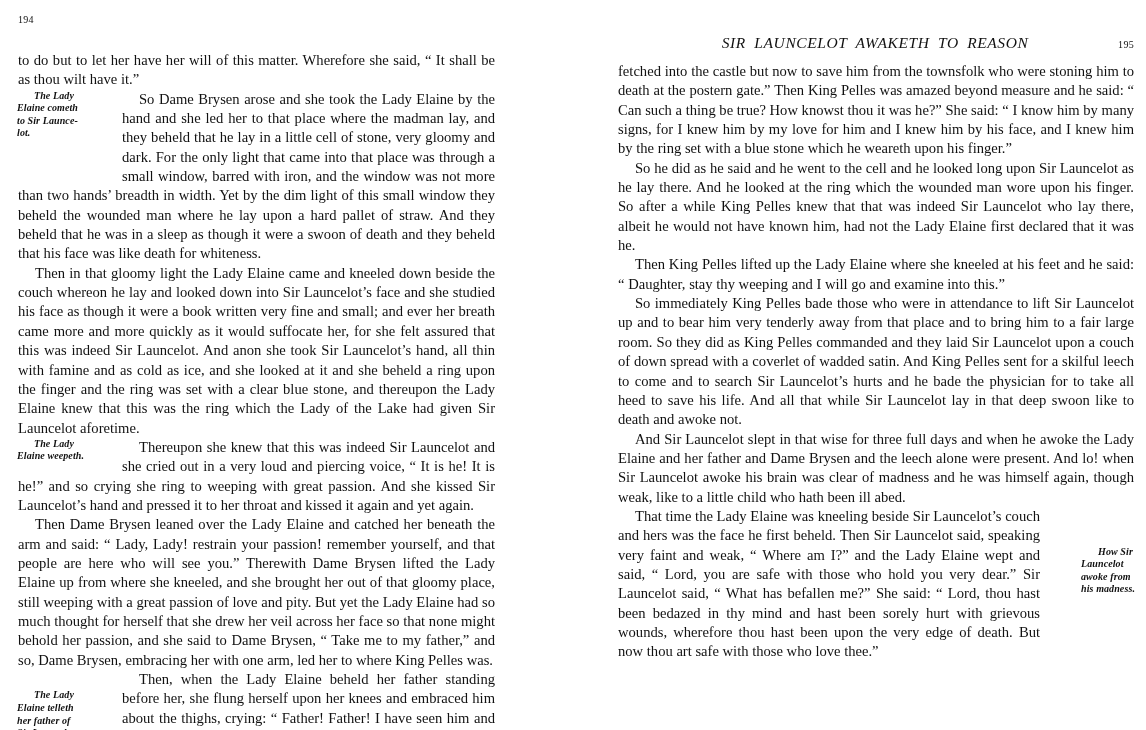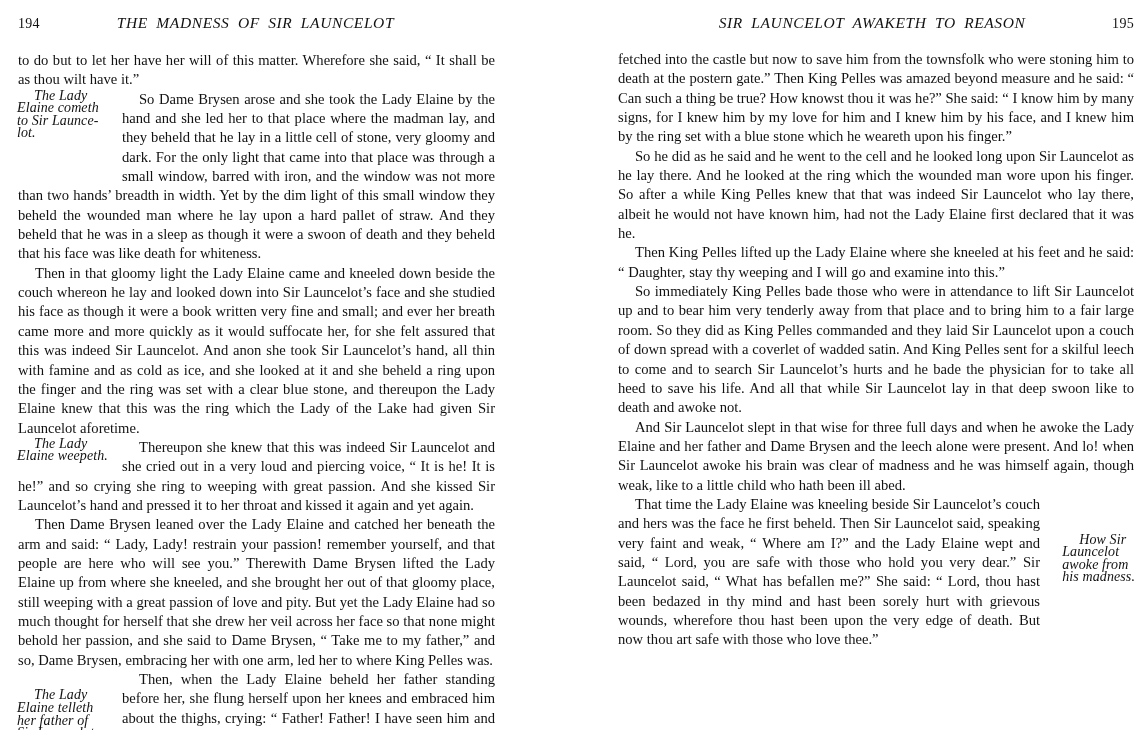--- a/index.html
+++ b/index.html
@@ -38,59 +38,59 @@
     display: flex;
     align-items: baseline;
     font-style: italic;
     font-size: 15.5px;
     letter-spacing: 0.6px;
     height: 26px;
     white-space: nowrap;
   }
   .running-head .folio {
     font-style: normal;
-    font-size: 14px;
+    font-size: 10px;
     letter-spacing: 0.3px;
   }
   .running-head .rh-title {
     flex: 1;
     text-align: center;
     word-spacing: 4px;
   }
   .rh-left .folio { order: 0; margin-right: 4px; }
   .rh-left .rh-title { order: 1; padding-right: 28px; }
-  .rh-right .rh-title { order: 0; padding-left: 18px; }
+  .rh-right .rh-title { order: 0; padding-left: 18px; margin-top: 20px; }
   .rh-right .folio { order: 1; margin-left: 4px; }
 
   .body-text {
     font-size: 14.6px;
     line-height: 19.35px;
     text-align: justify;
     text-align-last: left;
     -webkit-hyphens: none;
     hyphens: none;
   }
   .page-left .body-text { margin-top: 11px; }
-  .page-right .body-text { margin-top: 10px; }
+  .page-right .body-text { margin-top: 22px; }
 
   p {
     margin: 0;
     text-align: justify;
     text-align-last: left;
   }
   p.indent { text-indent: 17px; }
 
   
   .has-note { position: relative; }
   .note {
     position: absolute;
     font-style: italic;
-    font-size: 14px;
+    font-size: 10px;
     line-height: 12.6px;
-    font-weight: 400;
+    font-weight: 700;
     letter-spacing: 0.1px;
     white-space: nowrap;
     text-align: left;
   }
   .note-left { left: -1px; }
   .note-right { right: -1px; text-align: center; }
 
   
   .shim-left {
     float: left;
@@ -107,21 +107,20 @@
 </style>
 </head>
 <body>
 
 <div class="spread">
 
   <div class="page page-left">
 
     <div class="running-head rh-left">
       <span class="folio">194</span>
-      <span class="rh-title">THE MADNESS OF SIR LAUNCELOT</span>
     </div>
 
     <div class="body-text">
 
       <p>to do but to let her have her will of this matter.  Wherefore she said, “ It shall be as thou wilt have it.”</p>
 
       <p class="indent has-note">
         <span class="shim-left h4">
           <span class="note note-left">
             The&nbsp;Lady<br>Elaine&nbsp;cometh<br>to&nbsp;Sir&nbsp;Launce-<br>lot.

